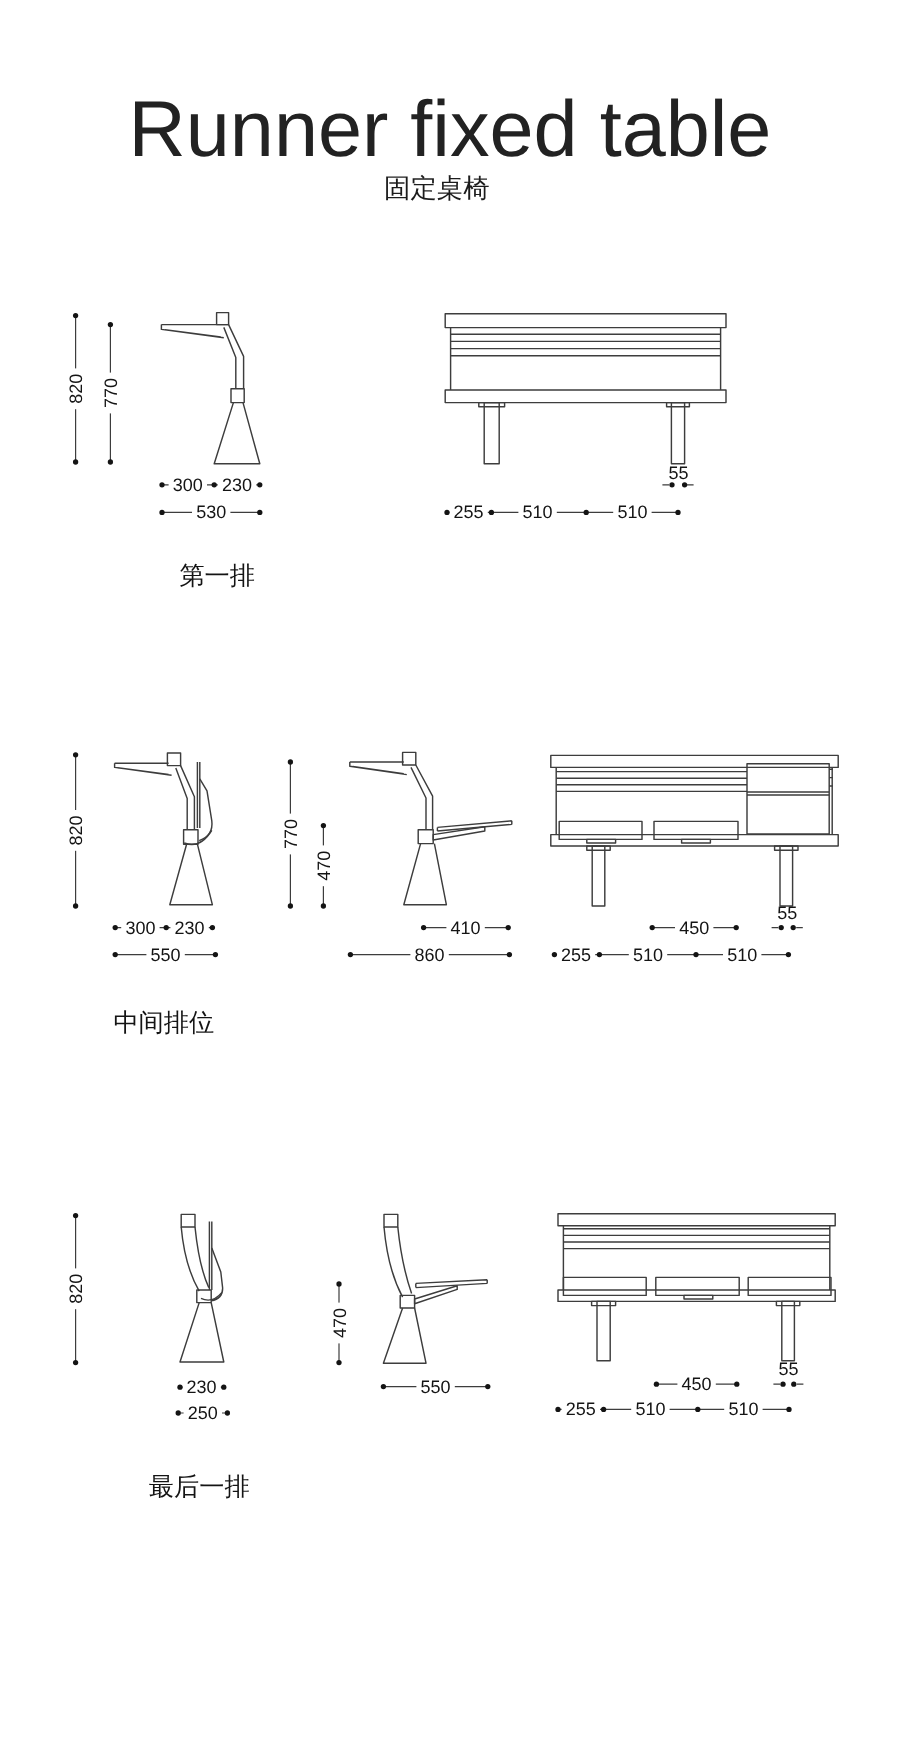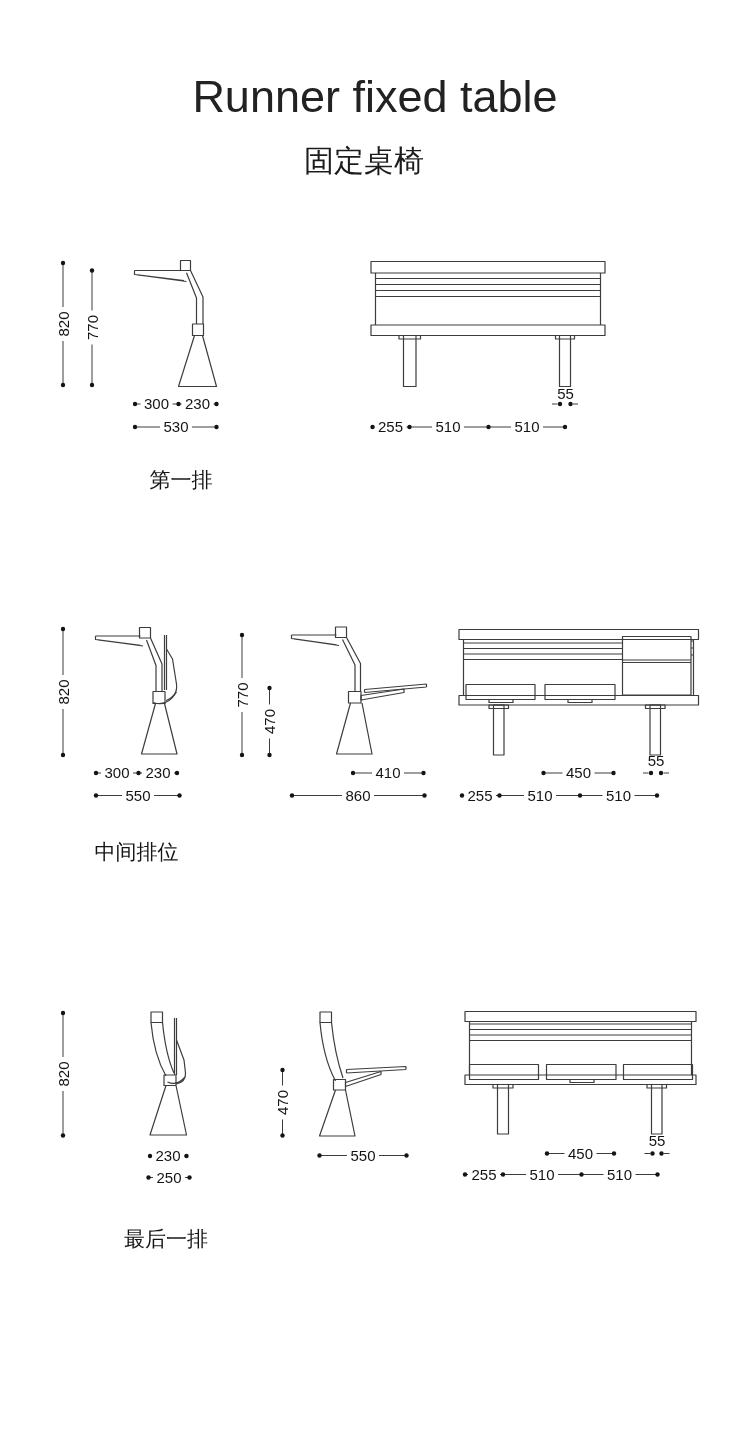--- a/index.html
+++ b/index.html
@@ -2,25 +2,25 @@
 <html><head>
 <meta charset="utf-8">
 <style>
   html,body { margin:0; padding:0; background:#ffffff; }
   .canvas {
     position:relative; width:750px; height:1455px; background:#ffffff;
     font-family:"Liberation Sans","DejaVu Sans",sans-serif; overflow:hidden;
   }
   .title {
     position:absolute; top:74px; left:0; width:750px; text-align:center;
-    font-size:45px; font-weight:300; color:#222; letter-spacing:0px; line-height:1;
+    font-size:66px; font-weight:300; color:#222; letter-spacing:0px; line-height:1;
   }
   .subtitle {
     position:absolute; top:146px; left:0; width:728px; text-align:center;
-    font-size:30px; font-weight:400; color:#1c1c1c; line-height:1;
+    font-size:22px; font-weight:400; color:#1c1c1c; line-height:1;
   }
   .sec { position:absolute; left:0; width:750px; }
   svg .s   { stroke:#3d3d3d; stroke-width:1.2; fill:none; stroke-linejoin:round; }
   svg .d   { stroke:#3d3d3d; stroke-width:1; fill:none; }
   svg .dot { fill:#141414; stroke:none; }
   svg .gap { fill:#ffffff; stroke:none; }
   svg text.t   { font-size:15px; font-family:"Liberation Sans","DejaVu Sans",sans-serif; fill:#141414; }
   svg text.lbl { font-size:21px; font-family:"Liberation Sans","DejaVu Sans",sans-serif; fill:#141414; }
 </style>
 </head>

